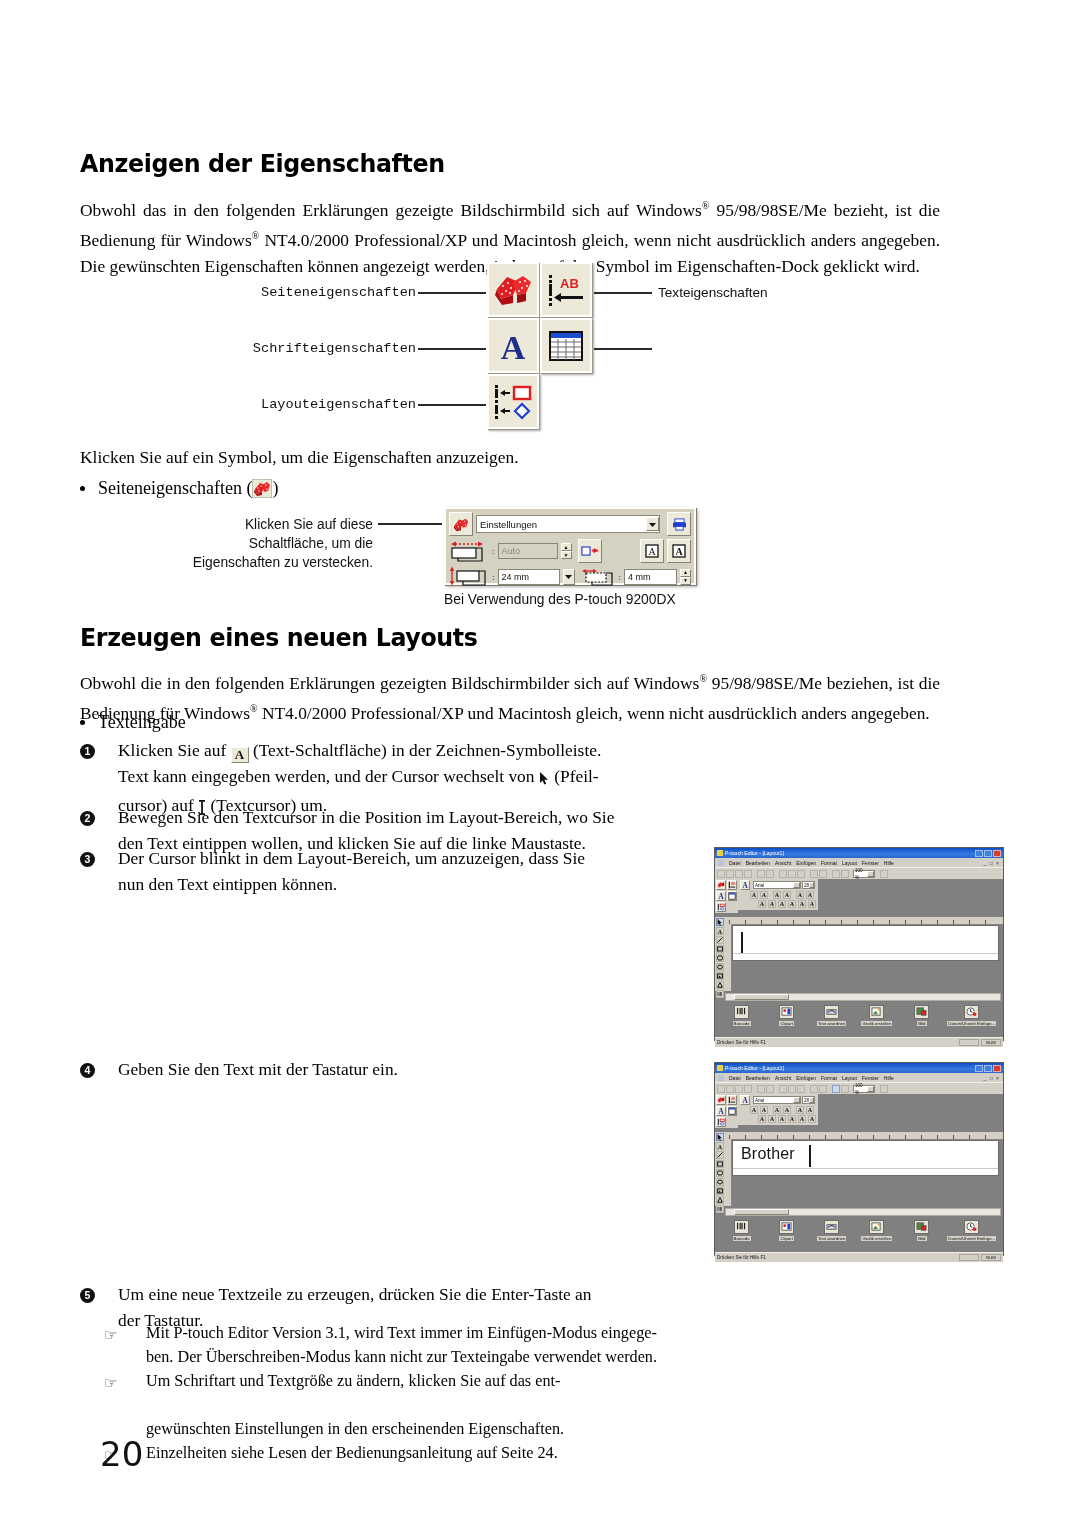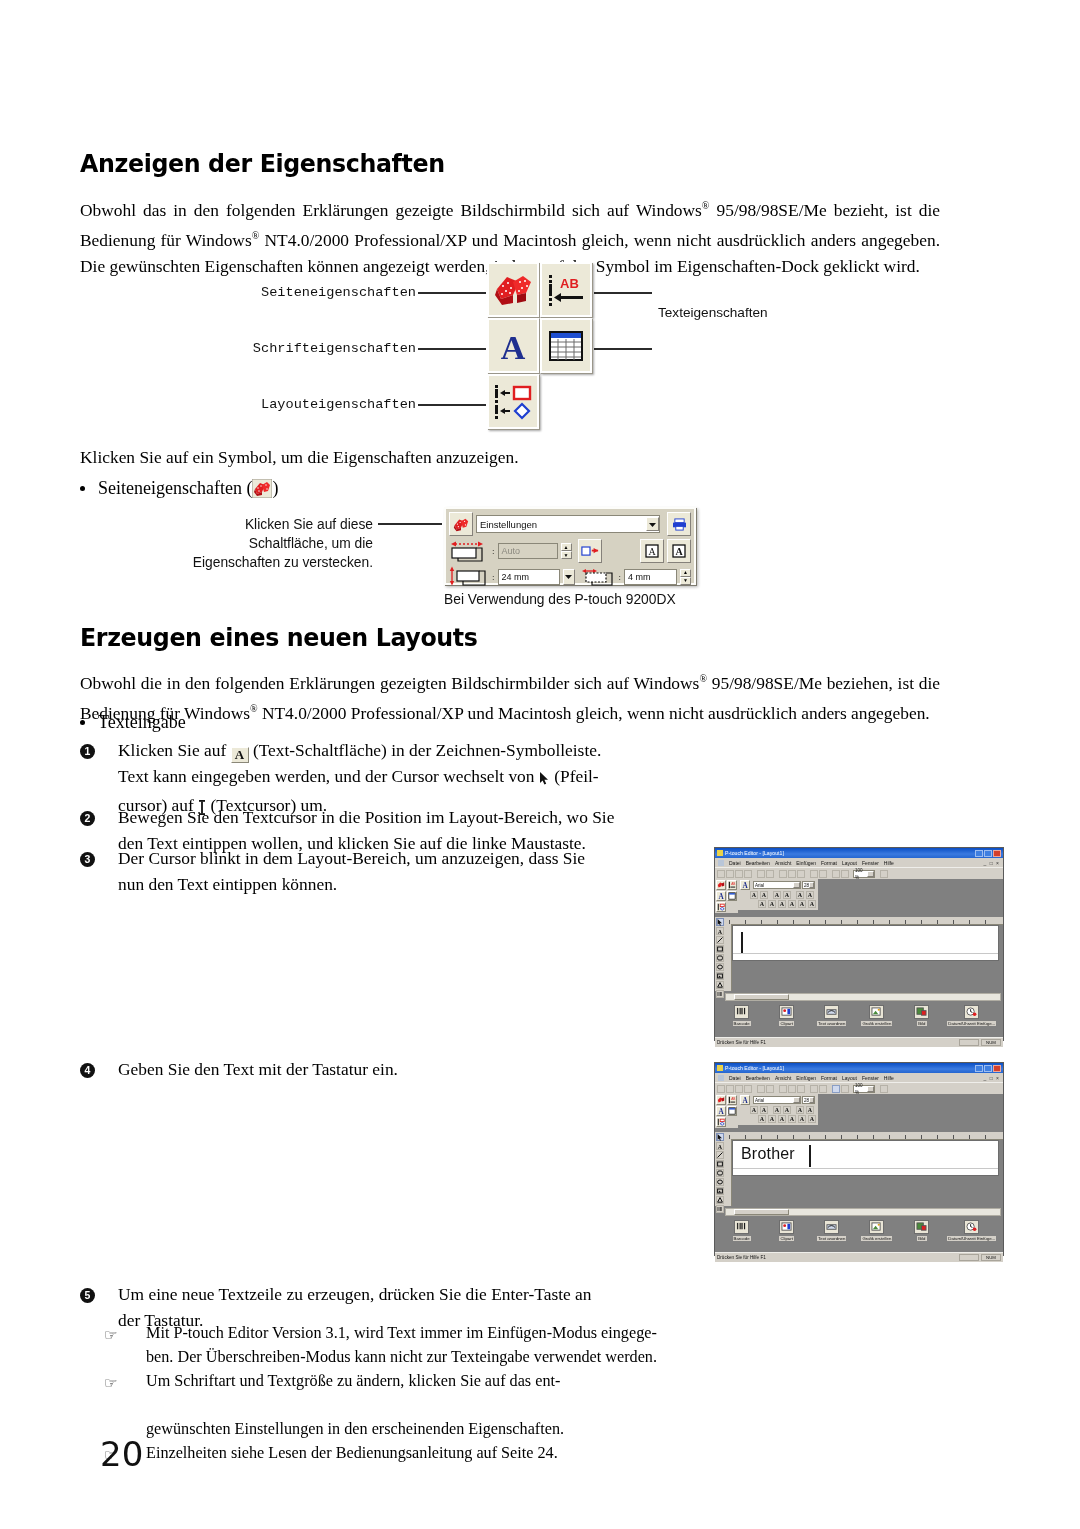--- a/index.html
+++ b/index.html
@@ -234,21 +234,21 @@
   <div class="lead-line" style="left:418px;top:292px;width:68px;"></div>
   <div class="lead-line" style="left:418px;top:348px;width:68px;"></div>
   <div class="lead-line" style="left:418px;top:404px;width:68px;"></div>
   <div class="lead-line" style="left:594px;top:292px;width:58px;"></div>
   <div class="lead-line" style="left:594px;top:348px;width:58px;"></div>
 
   <div class="dlabel left" style="left:180px;top:284px;width:236px;">Seiteneigenschaften</div>
   <div class="dlabel left" style="left:180px;top:340px;width:236px;">Schrifteigenschaften</div>
   <div class="dlabel left" style="left:180px;top:396px;width:236px;">Layouteigenschaften</div>
 
-  <div class="dlabel right" style="left:658px;top:284px;width:250px;margin-top:20px;">Texteigenschaften</div>
+  <div class="dlabel right" style="left:658px;top:284px;width:250px;">Texteigenschaften</div>
 
   <div class="dock">
 
     <div class="dockcell r0c0">
       <svg class="ico" width="40" height="34" viewBox="0 0 40 34" aria-hidden="true">
         <g>
           <polygon points="4,16 14,4 26,9 20,22 8,26" fill="#e01e20"></polygon>
           <polygon points="4,16 8,26 20,22 20,30 9,32 2,22" fill="#b10e14"></polygon>
           <polygon points="20,9 30,3 38,9 33,20 24,22" fill="#ef2a2a"></polygon>
           <polygon points="24,22 33,20 33,28 24,30" fill="#9e0b11"></polygon>

